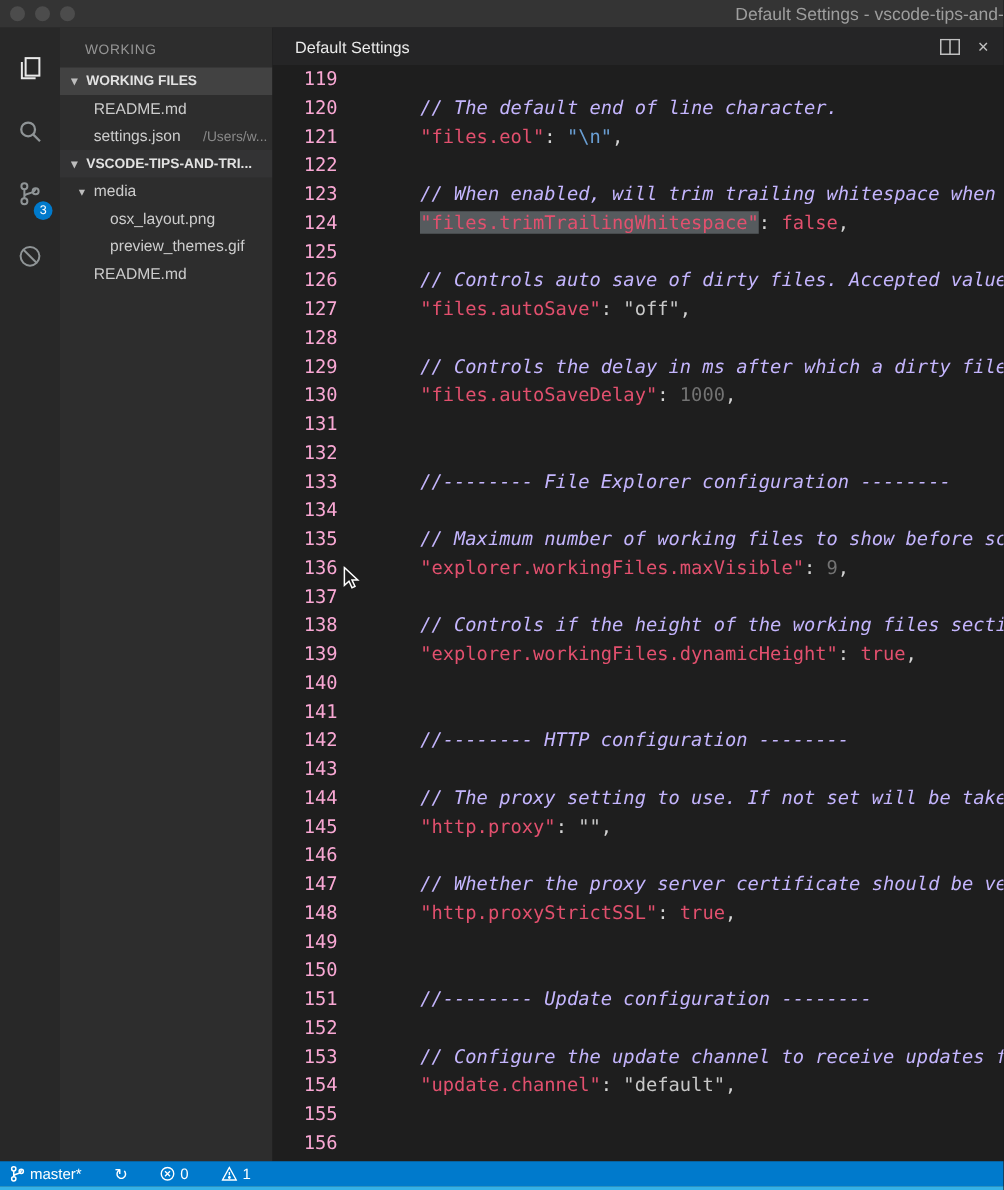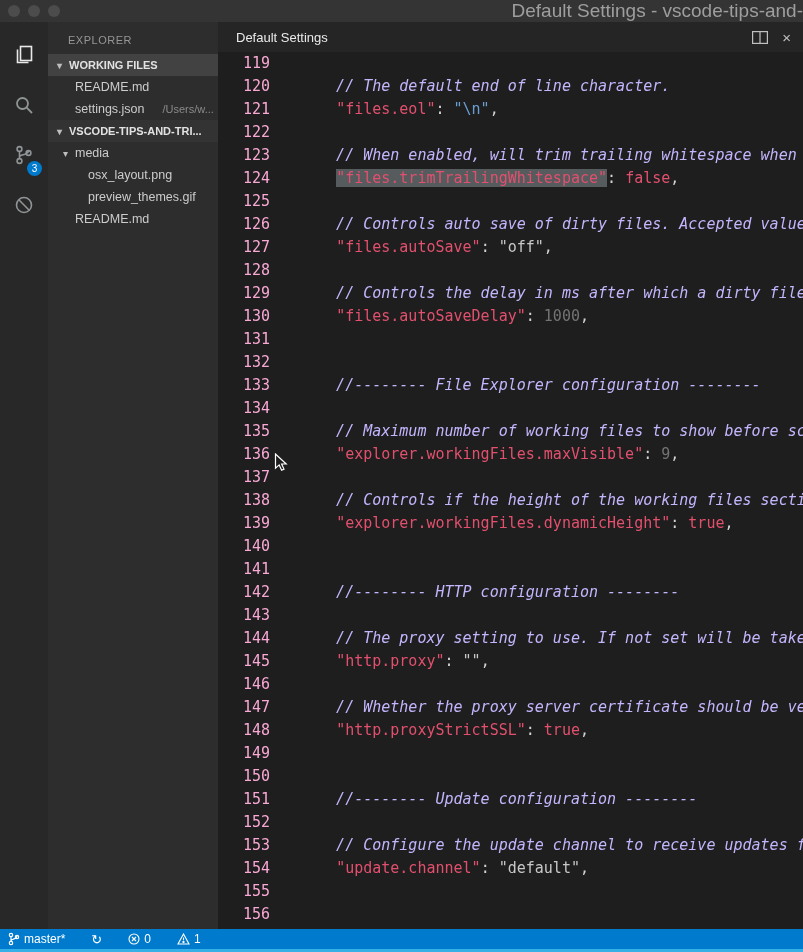--- a/index.html
+++ b/index.html
@@ -4,21 +4,21 @@
 <style>
   * { margin:0; padding:0; box-sizing:border-box; }
   html,body { background:#1e1e1e; }
   body { font-family:"Liberation Sans", sans-serif; }
   .window { position:relative; width:803px; height:952px; display:flex; flex-direction:column; overflow:hidden; background:#1e1e1e; }
 
   
   .titlebar { flex:0 0 22px; background:#343434; position:relative; display:flex; align-items:center; }
   .lights { display:flex; gap:8px; padding-left:8px; }
   .light { width:12px; height:12px; border-radius:50%; background:#4c4c4c; }
-  .win-title { position:absolute; right:0; top:0; height:22px; line-height:22px; font-size:19px; color:#9e9e9e; white-space:nowrap; }
+  .win-title { position:absolute; right:0; top:0; height:22px; line-height:22px; font-size:14px; color:#9e9e9e; white-space:nowrap; }
 
   .main { flex:1 1 auto; display:flex; min-height:0; }
 
   
   .activitybar { flex:0 0 48px; background:#282828; display:flex; flex-direction:column; align-items:center; padding-top:10px; }
   .ab-item { position:relative; width:48px; height:50px; display:flex; align-items:center; justify-content:center; color:#8f9496; cursor:pointer; }
   .ab-item.active { color:#e9e9e9; }
   .badge { position:absolute; right:6px; bottom:6px; min-width:15px; height:15px; border-radius:50%; background:#007acc; color:#fff; font-size:10px; line-height:15px; text-align:center; }
 
   
@@ -107,21 +107,21 @@
         <span>
           <svg width="24" height="24" viewBox="0 0 24 24" fill="none" stroke="currentColor" stroke-width="1.6">
             <circle cx="12" cy="12" r="7.5"></circle>
             <line x1="6.8" y1="6.8" x2="17.2" y2="17.2"></line>
           </svg>
         </span>
       </div>
     </div>
 
     <div class="sidebar">
-      <div class="sb-header">EXPLORER</div>
+      <div class="sb-header">WORKING</div>
 
       <div class="sb-section selected">
         <span class="twisty">▾</span>
         <span>WORKING FILES</span>
       </div>
       <div id="wf-list">
           <div class="sb-item" style="padding-left: 27px;"><span>README.md</span></div>
           <div class="sb-item" style="padding-left: 27px;"><span>settings.json</span><span class="detail">/Users/w...</span></div>
         </div>
 

